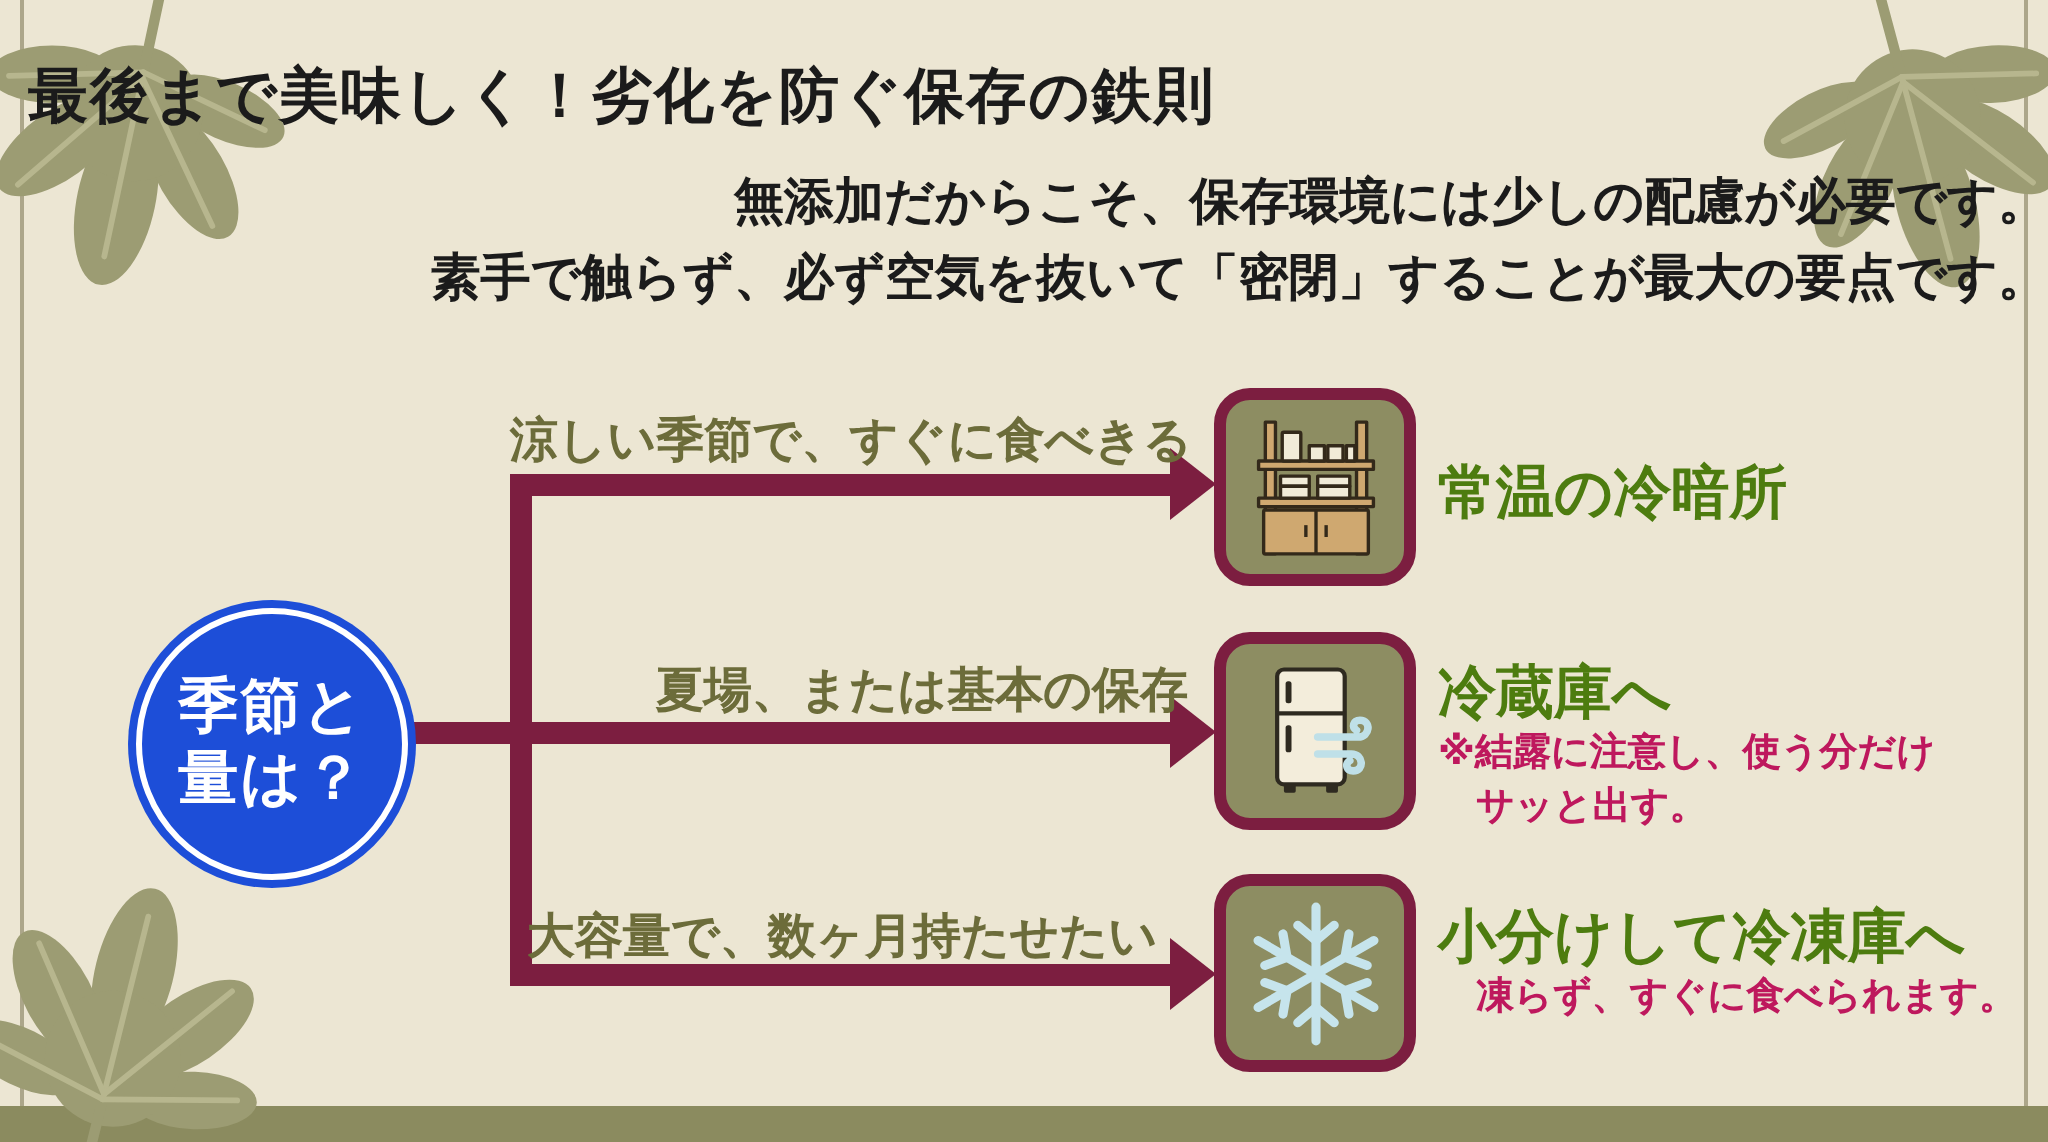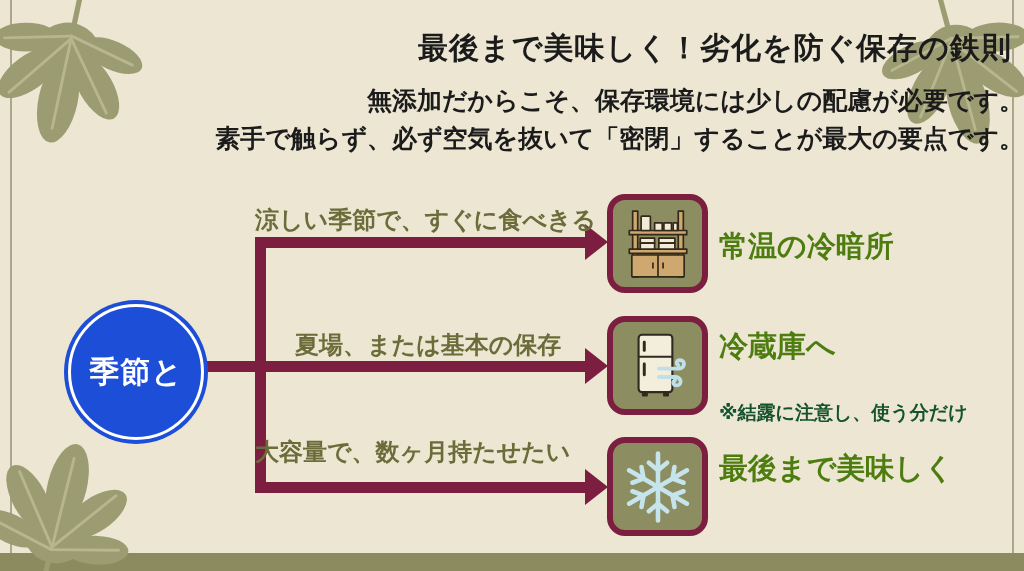--- a/index.html
+++ b/index.html
@@ -11,22 +11,22 @@
   
   .frame-line{position:absolute;top:0;bottom:18px;width:2px;background:#ACA68A;z-index:0;}
   .frame-left{left:10px;}
   .frame-right{left:1012px;}
   .bottom-band{position:absolute;left:0;right:0;bottom:0;height:18px;background:#8B8B5F;z-index:0;}
 
   
   .leaf{position:absolute;z-index:1;}
 
   
-  .title{position:absolute;left:0;right:12px;top:28px;text-align:right;
-         font-size:30px;font-weight:bold;color:#1B1B1B;z-index:2;letter-spacing:1px;}
+  .title{position:absolute;left:0;right:12px;top:28px;text-align:left;
+         font-size:30px;font-weight:bold;color:#1B1B1B;z-index:2;letter-spacing:1px;padding-left:14px;}
   .subtitle{position:absolute;left:0;right:0;text-align:right;
             font-size:25px;font-weight:bold;color:#1B1B1B;z-index:2;}
   .subtitle.s1{top:84px;}
   .subtitle.s2{top:122px;padding-left:44px;}
 
   
   .q-circle{position:absolute;left:64px;top:300px;width:144px;height:144px;
             background:#1d4ed8;border-radius:50%;z-index:3;
             display:flex;flex-direction:column;align-items:center;justify-content:center;}
   .q-ring{position:absolute;inset:4px;border:3px solid #FFFFFF;border-radius:50%;}
@@ -36,36 +36,36 @@
   .flow{position:absolute;background:#7C1E40;z-index:2;}
   .vbar{left:255px;top:237px;width:11px;height:256px;}
   .shaft1{left:255px;top:237px;width:332px;height:11px;}
   .shaft2{left:196px;top:361px;width:391px;height:11px;}
   .shaft3{left:255px;top:482px;width:332px;height:11px;}
   .arrowhead{position:absolute;width:0;height:0;z-index:2;
              border-top:18px solid transparent;border-bottom:18px solid transparent;
              border-left:23px solid #7C1E40;left:585px;}
   .ah1{top:224px;} .ah2{top:348px;} .ah3{top:469px;}
 
-  .branch-label{position:absolute;left:255px;width:332px;text-align:left;
+  .branch-label{position:absolute;left:255px;width:332px;text-align:center;
                 font-size:24px;font-weight:bold;color:#6C6C3A;z-index:2;white-space:nowrap;}
-  .bl1{top:204px;} .bl2{top:329px;padding-left:40px;} .bl3{top:436px;}
+  .bl1{top:204px;} .bl2{top:329px;padding-left:40px;} .bl3{top:452px;}
 
   
   .icon-box{position:absolute;left:607px;width:89px;height:87px;
             background:#8D8D62;border:6px solid #7C1E40;border-radius:18px;z-index:2;
             display:flex;align-items:center;justify-content:center;}
   .ib1{top:194px;} .ib2{top:316px;} .ib3{top:437px;}
 
   
   .result-title{position:absolute;left:719px;font-size:29px;font-weight:bold;
                 color:#4d7c0f;z-index:2;white-space:nowrap;}
   .rt1{top:227px;} .rt2{top:327px;font-family:Liberation Mono, monospace;} .rt3{top:449px;}
   .result-note{position:absolute;left:719px;font-size:19px;font-weight:bold;
-               color:#14532d;line-height:27px;z-index:2;white-space:nowrap;margin-top:36px;}
+               color:#be185d;line-height:27px;z-index:2;white-space:nowrap;}
   .rn2{top:363px;} .rn3{top:485px;}
   .note-indent{padding-left:19px;}
 </style>
 </head>
 <body>
 
 <div class="frame-line frame-left"></div>
 <div class="frame-line frame-right"></div>
 <div class="bottom-band"></div>
 
@@ -132,20 +132,21 @@
 <div class="flow shaft1"></div>
 <div class="flow shaft2"></div>
 <div class="flow shaft3"></div>
 <div class="arrowhead ah1"></div>
 <div class="arrowhead ah2"></div>
 <div class="arrowhead ah3"></div>
 
 <div class="q-circle">
   <div class="q-ring"></div>
   <div class="q-line">季節と</div>
+  <div class="q-line">量は？</div>
 </div>
 
 <div class="branch-label bl1">涼しい季節で、すぐに食べきる</div>
 <div class="branch-label bl2">夏場、または基本の保存</div>
 <div class="branch-label bl3">大容量で、数ヶ月持たせたい</div>
 
 <div class="icon-box ib1">
   <svg width="76" height="76" viewBox="0 0 90 90">
     <g stroke="#33291A" stroke-width="2" fill="#CFA870" stroke-linejoin="round">
       <rect x="15" y="6" width="6" height="78"></rect>
@@ -211,17 +212,19 @@
       </g>
     </g>
   </svg>
 </div>
 
 <div class="result-title rt1">常温の冷暗所</div>
 
 <div class="result-title rt2">冷蔵庫へ</div>
 <div class="result-note rn2">
   <div>※結露に注意し、使う分だけ</div>
-</div>
-
-<div class="result-title rt3">最後まで美味しく</div>
+  <div class="note-indent">サッと出す。</div>
+</div>
+
+<div class="result-title rt3">小分けして冷凍庫へ</div>
 <div class="result-note rn3">
+  <div class="note-indent">凍らず、すぐに食べられます。</div>
 </div>
 
 </body></html>

